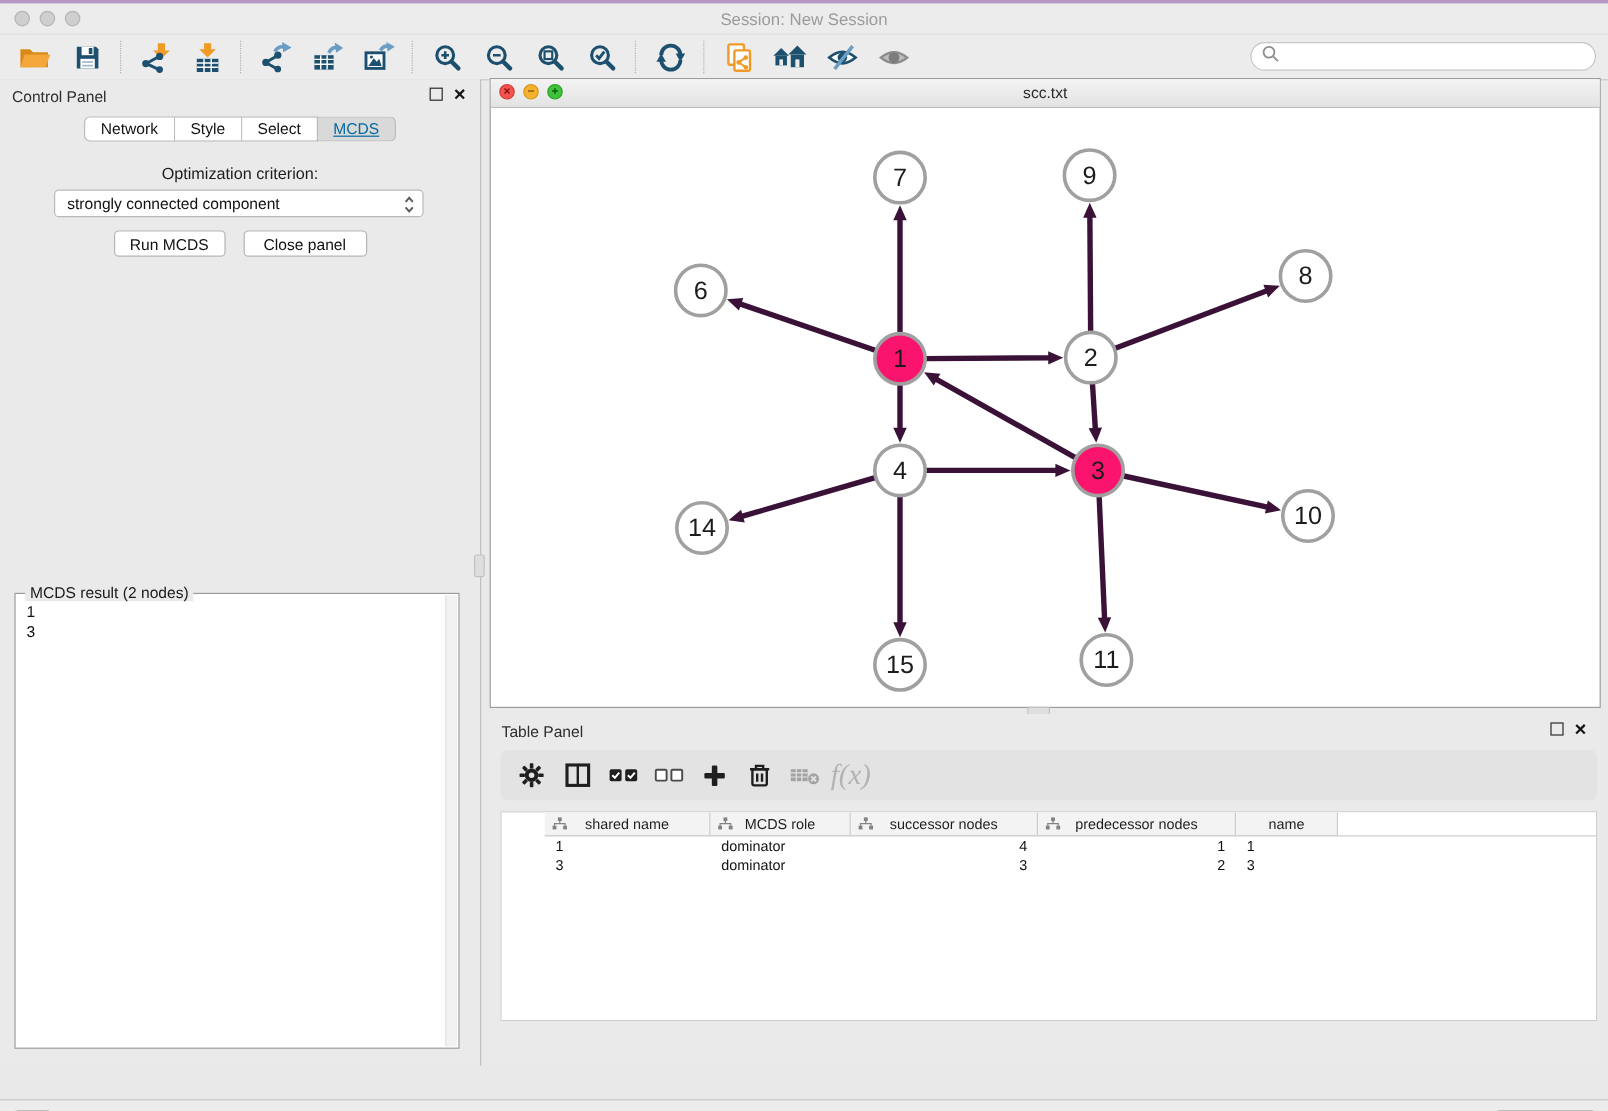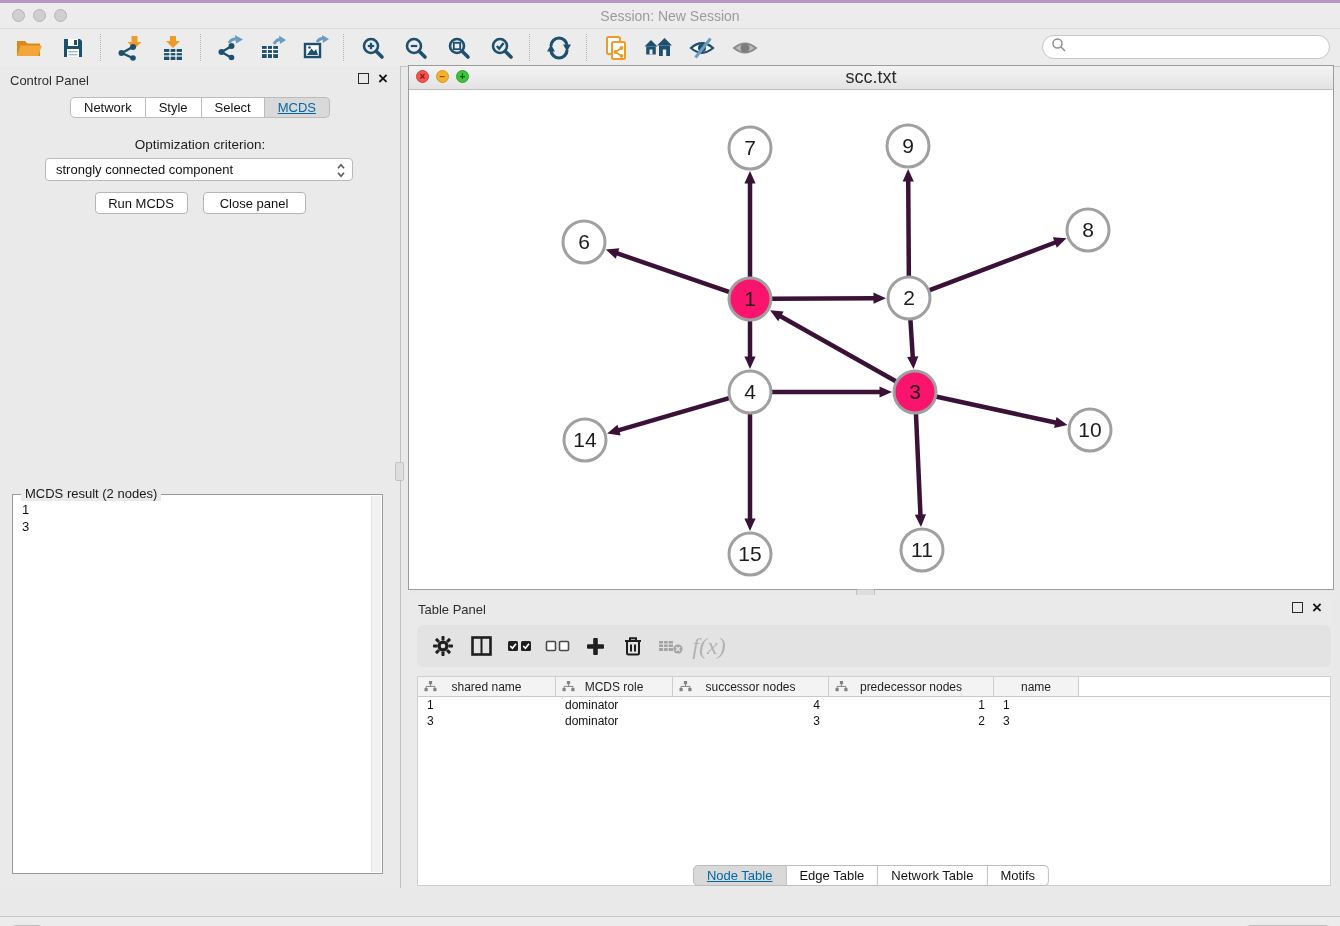--- a/index.html
+++ b/index.html
@@ -61,32 +61,32 @@
                  border-left:1px solid #e2e2e2;}
   .vgrip{position:absolute;left:395px;top:462px;width:9px;height:19px;background:#dedede;
          border:1px solid #c2c2c2;border-radius:2px;box-sizing:border-box;cursor:col-resize;}
   .hgrip{position:absolute;left:856px;top:589px;width:19px;height:8px;background:#dedede;
          border:1px solid #c2c2c2;border-radius:2px;box-sizing:border-box;cursor:row-resize;}
   
   .net-win{position:absolute;left:408px;top:65px;width:926px;height:525px;background:#fff;
            border:1px solid #9c9c9c;box-sizing:border-box;}
   .net-titlebar{height:23px;background:linear-gradient(#f3f3f3,#e3e3e3);border-bottom:1px solid #bdbdbd;
                 position:relative;display:flex;align-items:center;justify-content:center;}
-  .net-title{font-size:18px;color:#2b2b2b;}
+  .net-title{font-size:13px;color:#2b2b2b;}
   .net-tls{position:absolute;left:7px;top:4px;display:flex;gap:7px;}
   .net-svg{display:block;}
   
   .table-panel{position:absolute;left:408px;top:595px;width:926px;height:293px;background:#eaeaea;}
   .tp-toolbar{position:absolute;left:9px;top:30px;width:914px;height:42px;background:#e3e3e3;
               border-radius:6px;display:flex;align-items:center;padding-left:7px;box-sizing:border-box;}
   .tpt-btn{width:38px;height:34px;display:flex;align-items:center;justify-content:center;cursor:pointer;}
   .tpt-btn.disabled{cursor:default;}
   .fx-txt{font-family:"Liberation Serif",serif;font-style:italic;font-size:24px;color:#b3b3b3;}
-  .tp-table{position:absolute;left:9px;top:81px;width:914px;height:210px;background:#fff;
-            border:1px solid #cfcfcf;box-sizing:border-box;overflow:hidden;}
+  .tp-table{position:absolute;left:9px;top:81px;width:914px;height:175px;background:#fff;
+            border:1px solid #cfcfcf;box-sizing:border-box;overflow:hidden;padding-left:36px;}
   .tp-thead{display:flex;height:19px;background:#f3f3f3;border-bottom:1px solid #c9c9c9;}
   .th{position:relative;border-right:1px solid #cdcdcd;display:flex;align-items:center;
       justify-content:center;font-size:12px;color:#1f1f1f;box-sizing:border-box;cursor:pointer;}
   .th .col-ic{position:absolute;left:6px;top:4px;}
   .th-fill{flex:1;background:#fff;}
   .tr{display:flex;height:16px;font-size:12px;color:#111;align-items:center;}
   .td{box-sizing:border-box;padding:0 9px;white-space:nowrap;overflow:hidden;}
   .tp-tabs{position:absolute;top:270px;left:50%;transform:translateX(-50%);}
   
   .status-bar{position:absolute;left:0;top:888px;width:1340px;height:38px;background:#ececec;
@@ -521,26 +521,20 @@
           </div>
           <div class="tr">
             <div class="td" style="width: 138px; text-align: left;">3</div>
             <div class="td" style="width: 117px; text-align: left;">dominator</div>
             <div class="td" style="width: 156px; text-align: right;">3</div>
             <div class="td" style="width: 165px; text-align: right;">2</div>
             <div class="td" style="width: 85px; text-align: left;">3</div>
           </div>
         </div>
     </div>
-    <div class="seg-tabs tp-tabs">
-        <div class="seg active">Node Table</div>
-        <div class="seg">Edge Table</div>
-        <div class="seg">Network Table</div>
-        <div class="seg">Motifs</div>
-      </div>
   </div>
 
   <div class="status-bar">
     <div class="menu-btn" id="menuBtn">
         <svg width="22" height="18" viewBox="0 0 22 18">
           <g fill="#1f1f1f">
             <rect x="1" y="2" width="3" height="3"></rect>
             <rect x="6" y="2" width="15" height="3"></rect>
             <rect x="1" y="7.5" width="3" height="3"></rect>
             <rect x="6" y="7.5" width="15" height="3"></rect>

